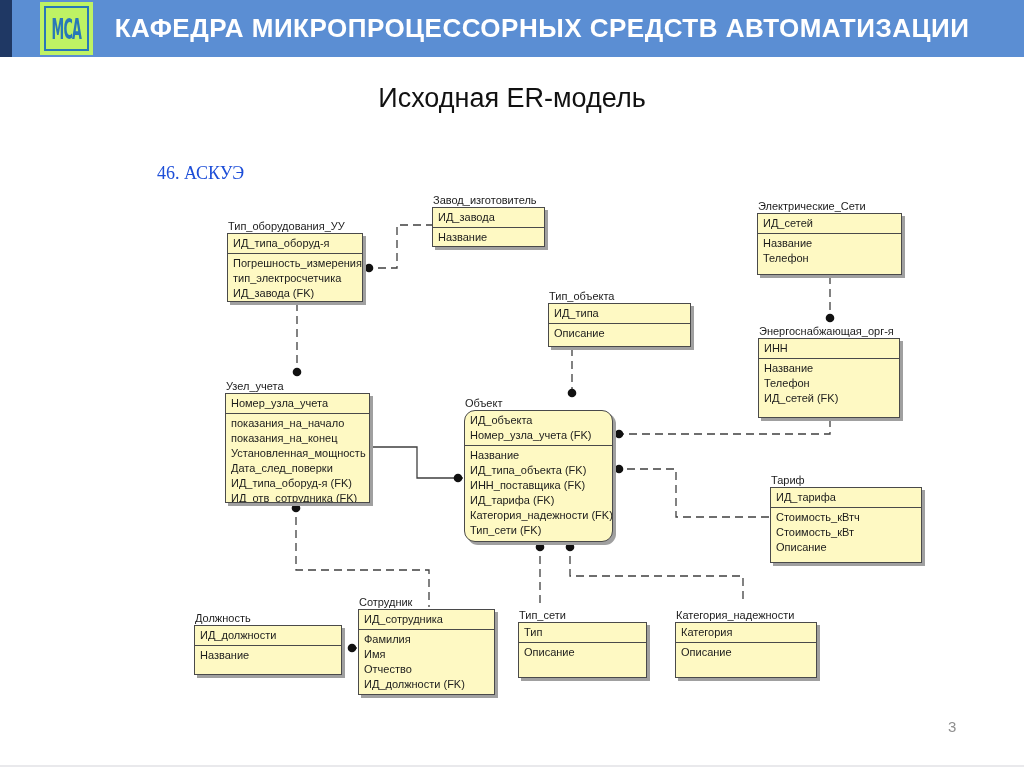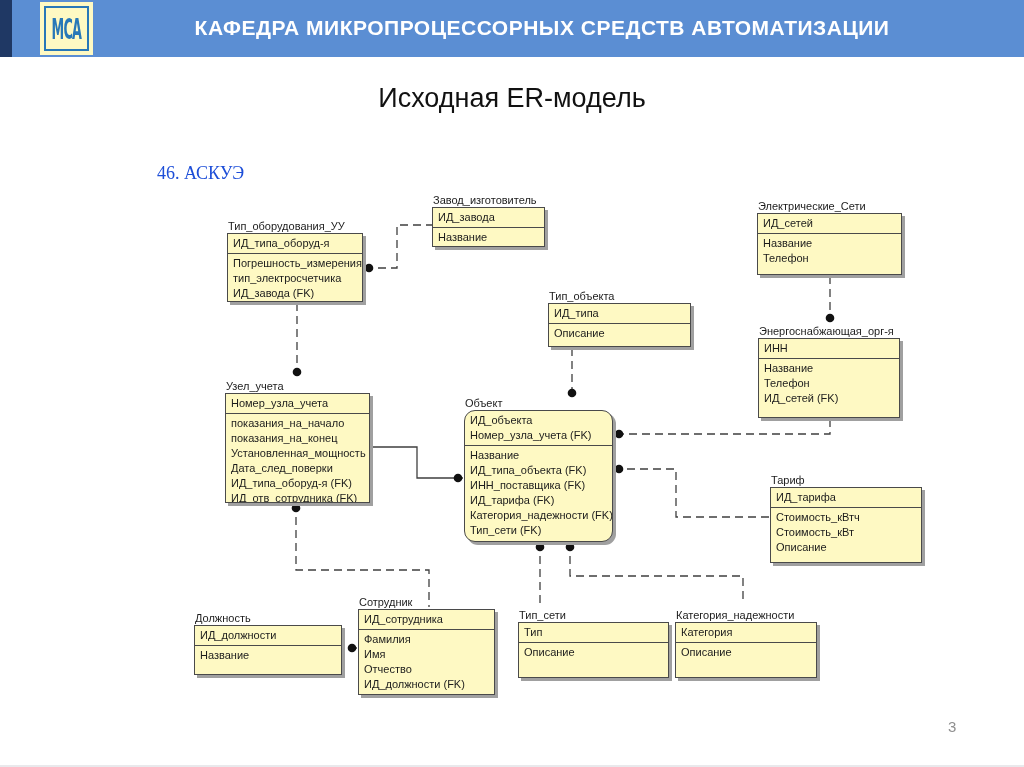--- a/index.html
+++ b/index.html
@@ -9,35 +9,35 @@
   }
   
   .header-bar{
     position:absolute;left:0;top:0;width:1024px;height:57px;
     background:#5b8ed3;
   }
   .header-accent{
     position:absolute;left:0;top:0;width:12px;height:57px;background:#1f3864;
   }
   .logo-box{
-    position:absolute;left:40px;top:2px;width:53px;height:53px;background:#fef9c3;
+    position:absolute;left:40px;top:2px;width:53px;height:53px;background:#bef264;
     display:flex;align-items:center;justify-content:center;
   }
   .logo-inner{
     width:41px;height:41px;border:2px solid #2878b8;
     display:flex;align-items:center;justify-content:center;
   }
   .logo-text{
     color:#2878b8;font-weight:bold;font-size:15px;letter-spacing:-1px;
     transform:scale(0.85,1.9);font-family:"DejaVu Sans",sans-serif;
   }
   .header-title{
     position:absolute;left:110px;right:50px;top:0;height:56px;
     display:flex;align-items:center;justify-content:center;
-    color:#ffffff;font-weight:bold;font-size:21px;letter-spacing:0.5px;
+    color:#ffffff;font-weight:bold;font-size:26px;letter-spacing:0.5px;
     white-space:nowrap;
   }
   
   .slide-title{
     position:absolute;left:0;top:83px;width:1024px;text-align:center;
     font-size:27px;color:#111111;
   }
   .diagram-label{
     position:absolute;left:157px;top:163px;
     font-family:"Liberation Serif",serif;font-size:18px;color:#1d4ed8;
@@ -231,21 +231,21 @@
           <div>ИД_сотрудника</div>
         </div>
         <div class="entity-attrs">
           <div>Фамилия</div>
           <div>Имя</div>
           <div>Отчество</div>
           <div>ИД_должности (FK)</div>
         </div>
       </div>
     </div>
-    <div class="entity" style="left: 518px; top: 622px; width: 151px; height: 56px;">
+    <div class="entity" style="left: 518px; top: 622px; width: 129px; height: 56px;">
       <div class="entity-label">Тип_сети</div>
       <div class="entity-body">
         <div class="entity-pk">
           <div>Тип</div>
         </div>
         <div class="entity-attrs">
           <div>Описание</div>
         </div>
       </div>
     </div>

